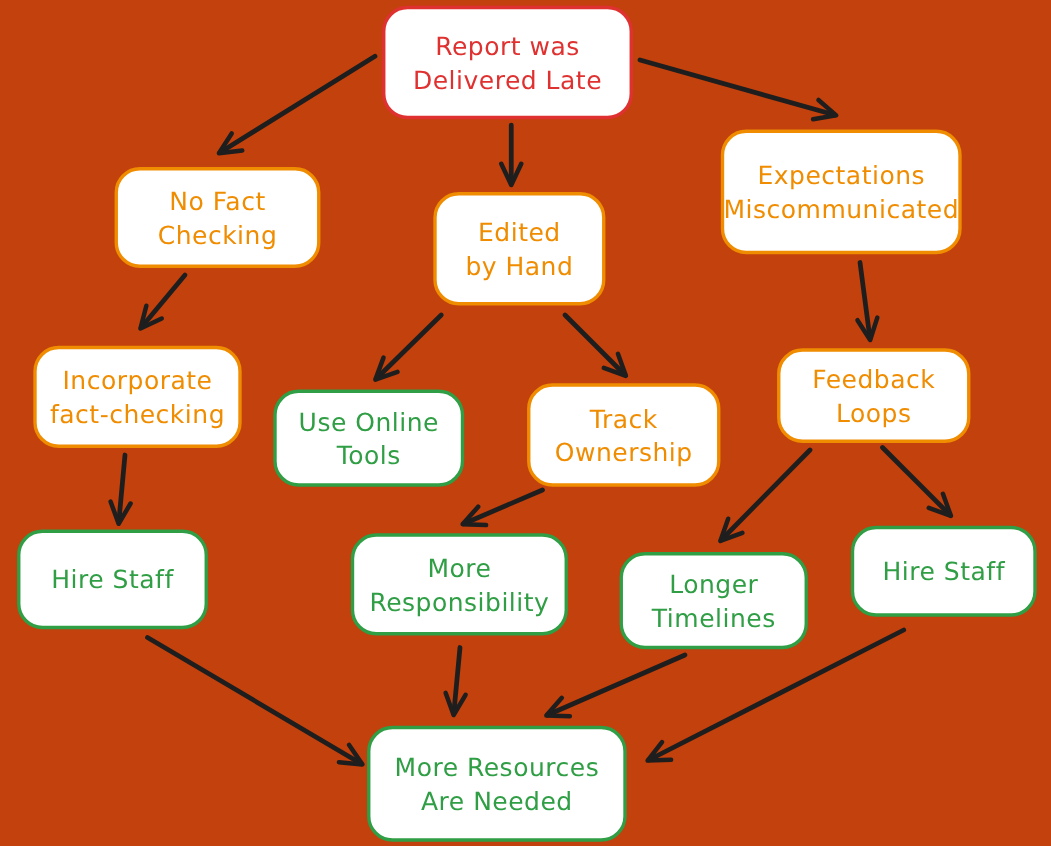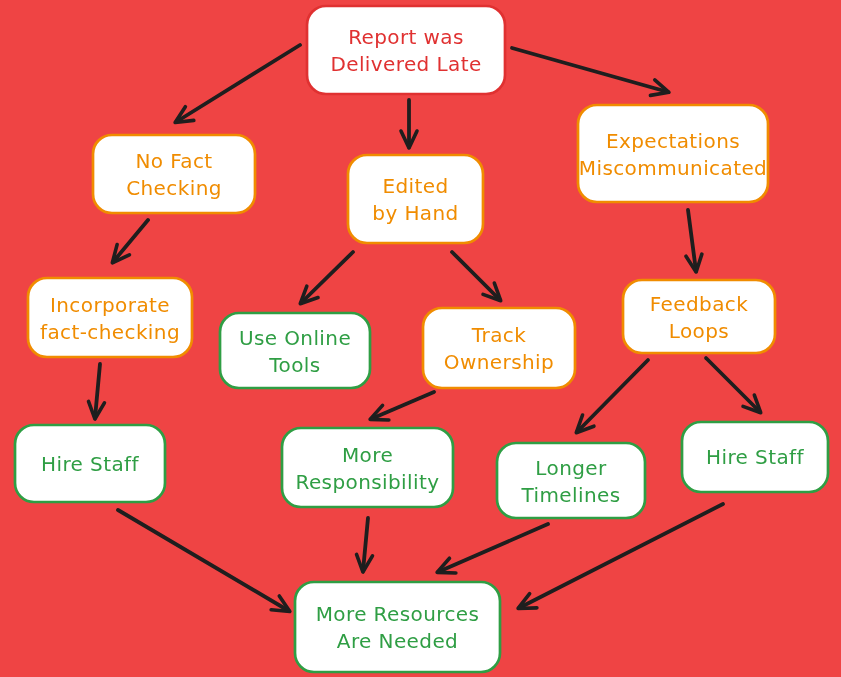--- a/index.html
+++ b/index.html
@@ -4,21 +4,21 @@
 <style>
   html, body {
     margin: 0;
     padding: 0;
     background: #ffffff;
   }
   .stage {
     position: relative;
     width: 841px;
     height: 677px;
-    background: #ef4444;
+    background: #c2410c;
     overflow: hidden;
     text-align: center;
   }
   svg {
     display: block;
   }
   .node-label {
     font-family: "DejaVu Sans", sans-serif;
     font-size: 20px;
     font-weight: 500;

